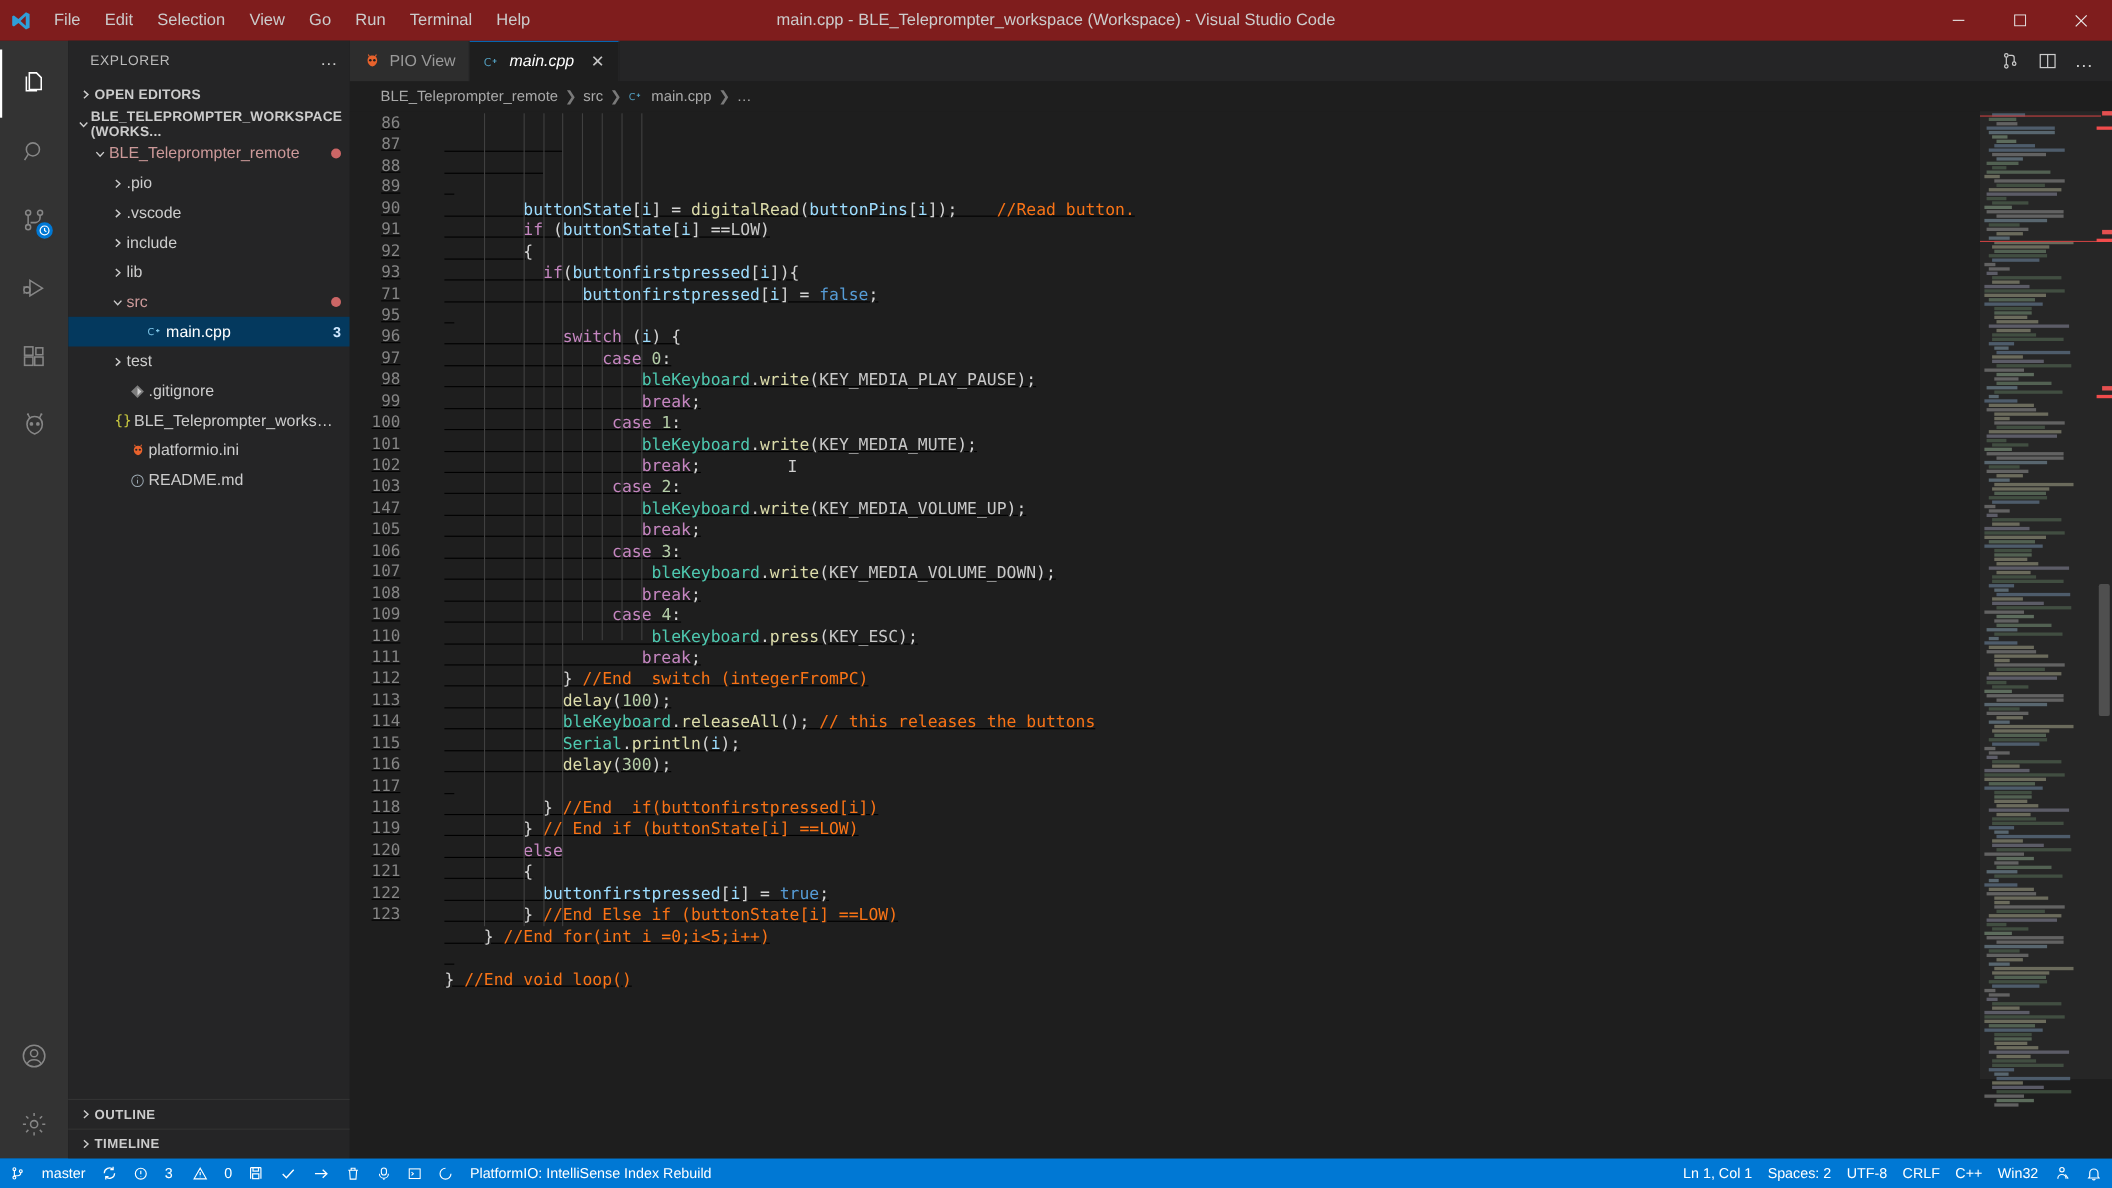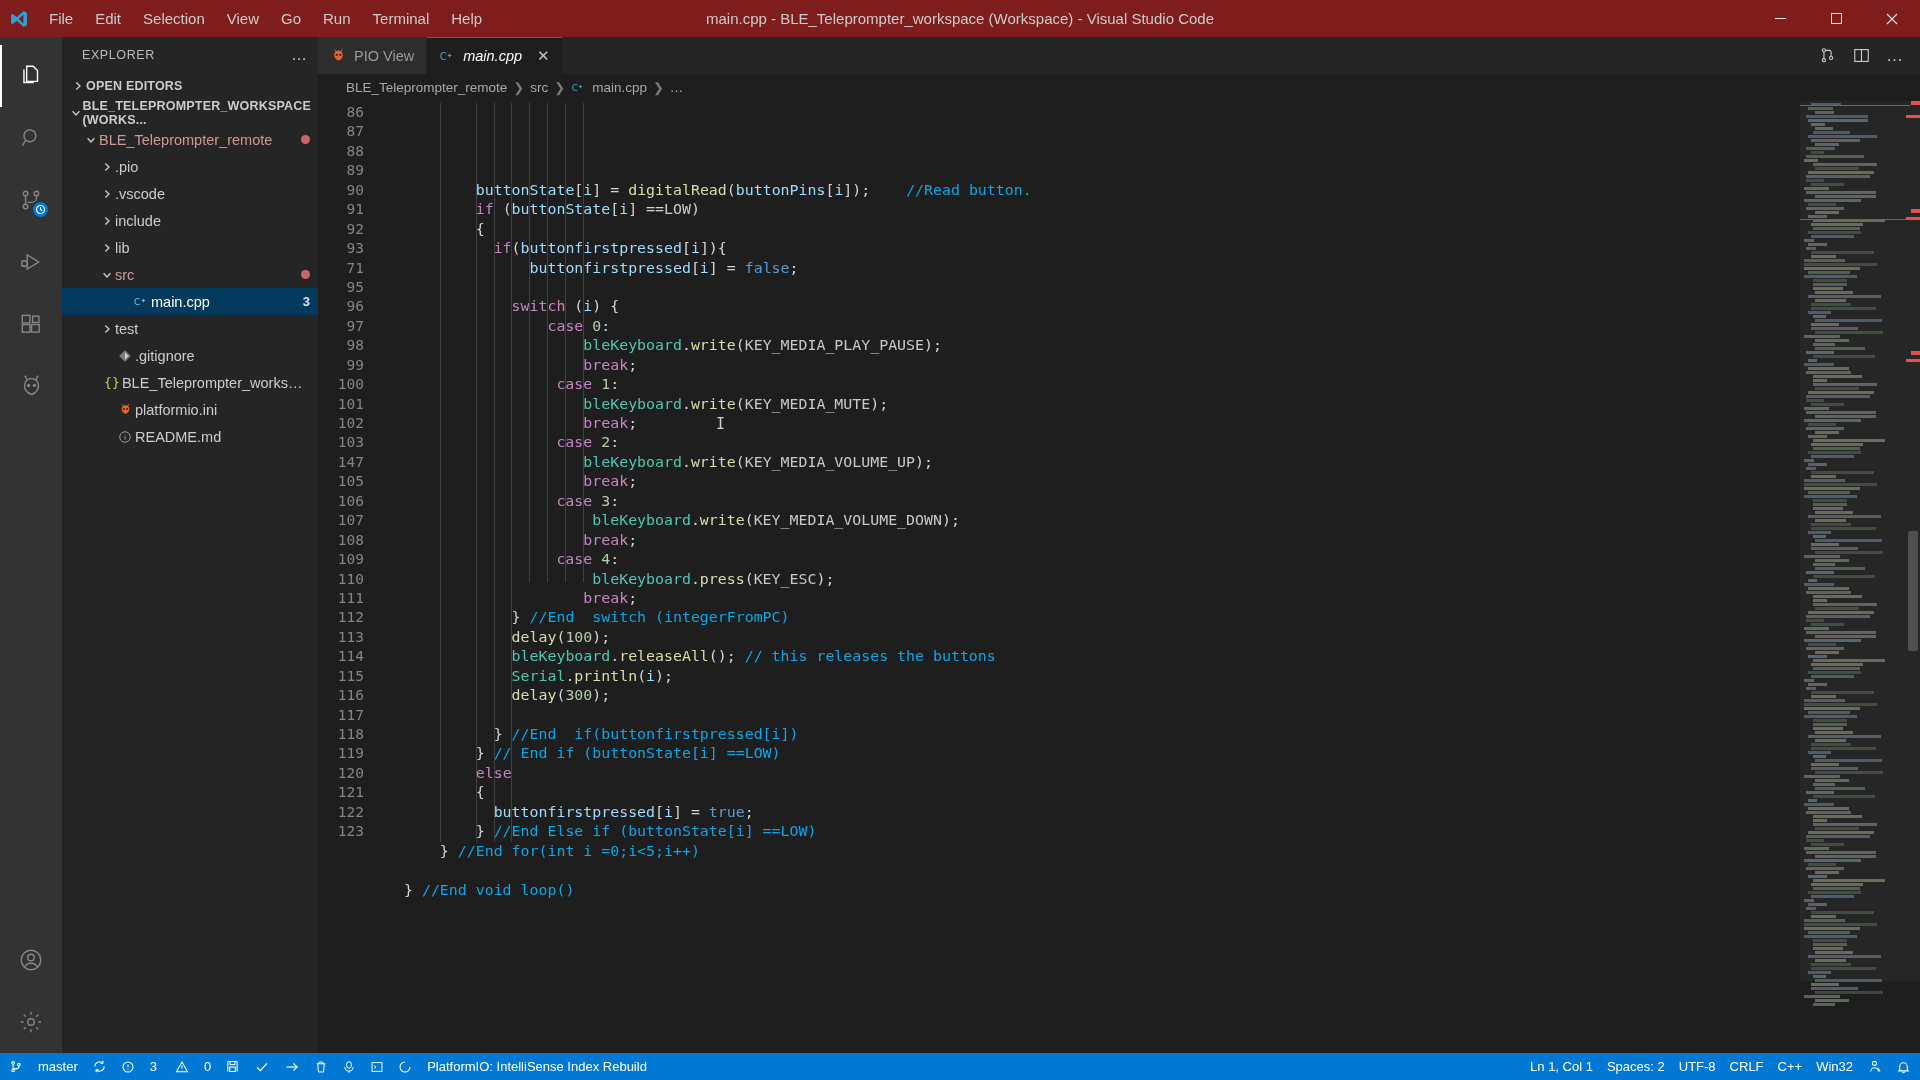--- a/index.html
+++ b/index.html
@@ -140,21 +140,21 @@
 
   .breadcrumb {
     height: 27px; min-height: 27px; display: flex; align-items: center;
     padding-left: 28px; gap: 6px; color: #a9a9a9; font-size: 13.5px;
     background: #1e1e1e;
   }
   .crumb { display: flex; align-items: center; gap: 5px; cursor: pointer; }
   .crumb-sep { color: #7a7a7a; font-size: 13px; }
 
   
-  .code-area { flex: 1; display: flex; min-height: 0; position: relative; overflow: hidden; background:#1e1e1e;}
+  .code-area { flex: 1; display: flex; min-height: 0; position: relative; overflow: hidden; background:#1e1e1e;text-decoration:underline;}
   .code-scroll { flex: 1; display: flex; min-width: 0; position: relative; }
   .gutter {
     width: 68px; min-width: 68px; padding-top: 2px;
     text-align: right; color: #858585;
     font-family: "DejaVu Sans Mono", monospace; font-size: 14.5px;
     line-height: 19.45px; user-select: none;
   }
   .gutter div { padding-right: 22px; height: 19.45px; }
   .fold-col { width: 18px; min-width: 18px; }
   .code-lines {
@@ -167,21 +167,21 @@
   
   .ig {
     position: absolute; top: 2px; width: 1px; background: #404040;
   }
   .tok-kw  { color: #c586c0; }
   .tok-type{ color: #4ec9b0; }
   .tok-fn  { color: #dcdcaa; }
   .tok-var { color: #9cdcfe; }
   .tok-num { color: #b5cea8; }
   .tok-const { color: #569cd6; }
-  .tok-com { color: #0ea5e9; }
+  .tok-com { color: #f97316; }
   .tok-mac { color: #c8c8c8; }
   .tok-pln { color: #d4d4d4; }
   .text-cursor {
     position: absolute; color: #cfcfcf; font-family: "DejaVu Sans Mono", monospace;
     font-size: 15px;
   }
 
   
   .minimap {
     width: 120px; min-width: 120px; background: #1e1e1e;
@@ -472,20 +472,38 @@
             <span class="fi">
               <svg width="14" height="14" viewBox="0 0 24 24" fill="none" stroke="#9aa7b0" stroke-width="1.6">
                 <circle cx="12" cy="12" r="9"></circle>
                 <path d="M12 10.5 v6 M12 7.2 v1"></path>
               </svg>
             </span>
             <span class="label">README.md</span>
           </div>
         </div>
 
+      <div class="bottom-panels">
+        <div class="panel-head">
+          <span class="twisty">
+            <svg width="12" height="12" viewBox="0 0 12 12" fill="none" stroke="currentColor" stroke-width="1.3">
+                <path d="M4.3 2.6 L8 6 L4.3 9.4"></path>
+              </svg>
+          </span>
+          <span>OUTLINE</span>
+        </div>
+        <div class="panel-head">
+          <span class="twisty">
+            <svg width="12" height="12" viewBox="0 0 12 12" fill="none" stroke="currentColor" stroke-width="1.3">
+                <path d="M4.3 2.6 L8 6 L4.3 9.4"></path>
+              </svg>
+          </span>
+          <span>TIMELINE</span>
+        </div>
+      </div>
     </div>
 
     <div class="editor-group">
 
       <div class="tabs-row">
         <div class="tab">
           <span>
             <svg width="17" height="17" viewBox="0 0 24 24">
               <path d="M12 5c-3.6 0-6.2 2.6-6.2 6.2 0 3.3 2.3 6.6 6.2 7.9 3.9-1.3 6.2-4.6 6.2-7.9C18.2 7.6 15.6 5 12 5z" fill="#e8622c"></path>
               <circle cx="9.4" cy="11" r="1.6" fill="#1e1e1e"></circle>

